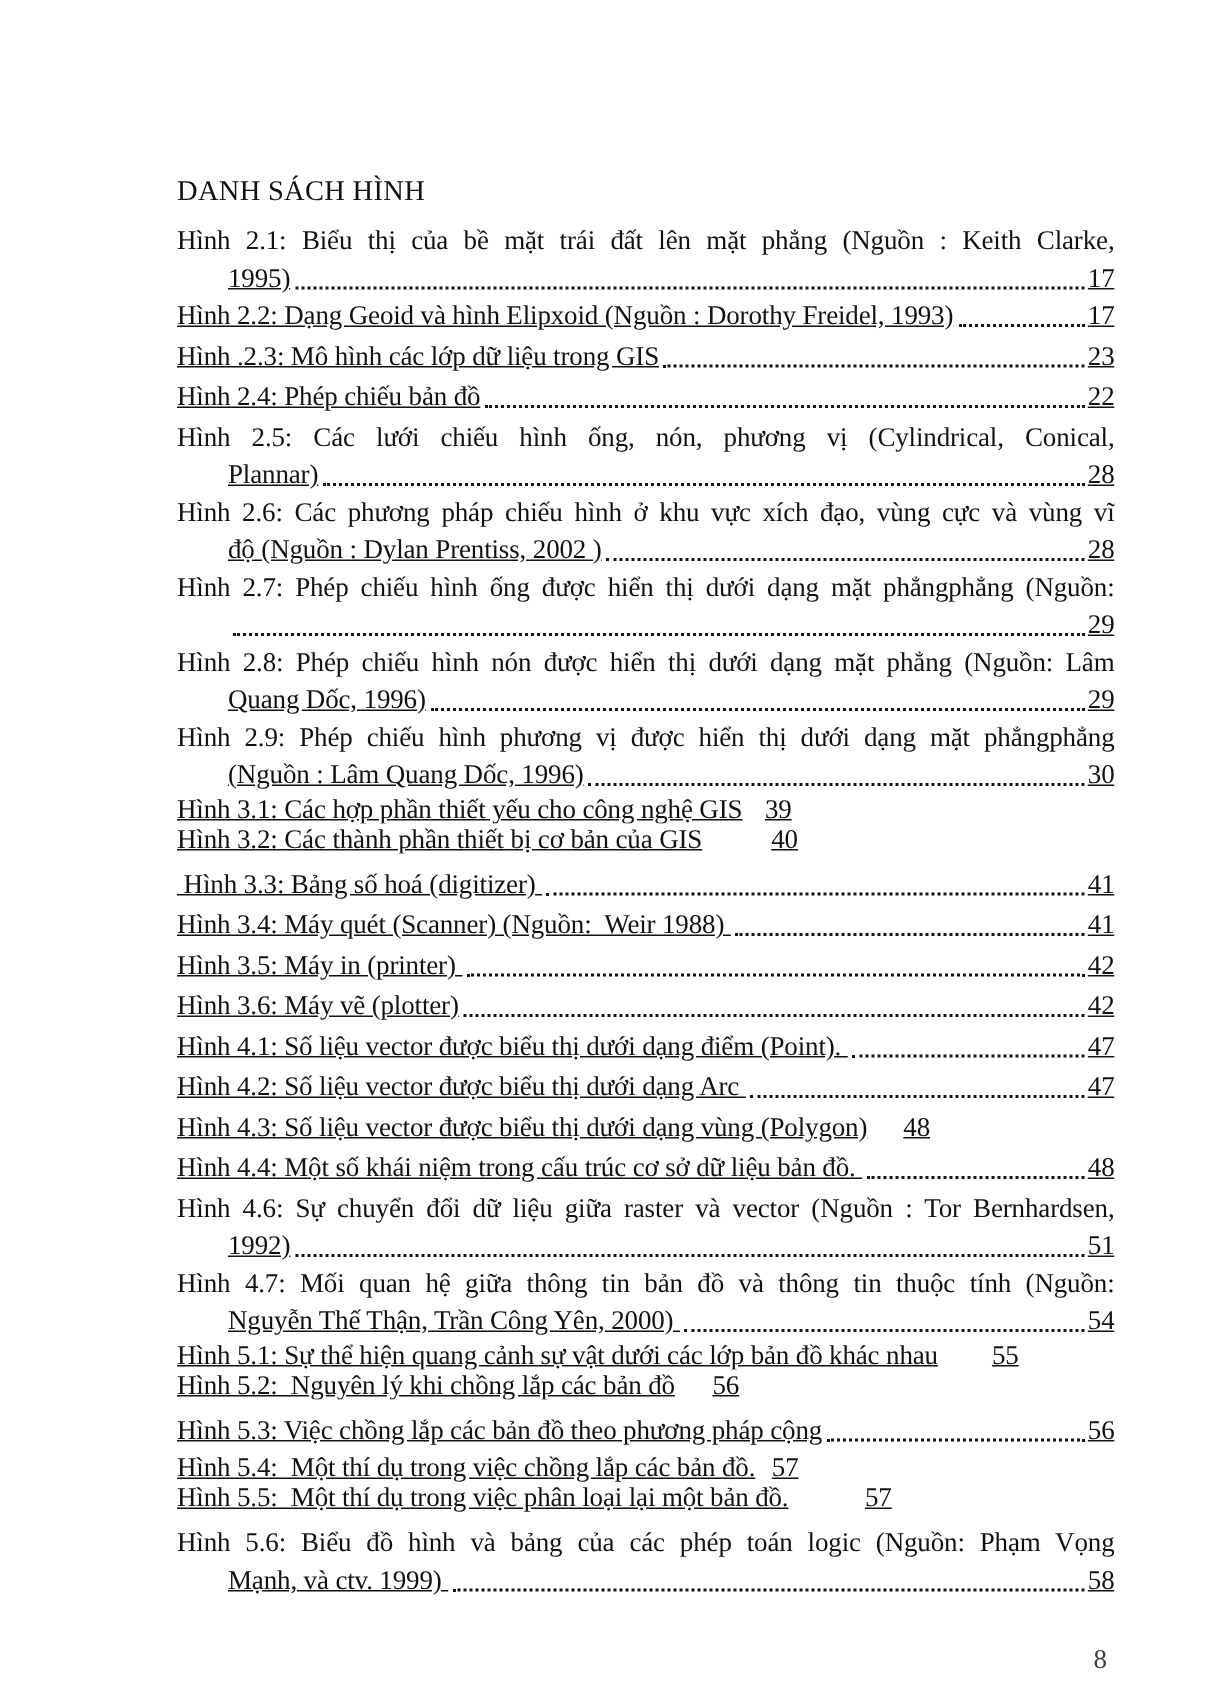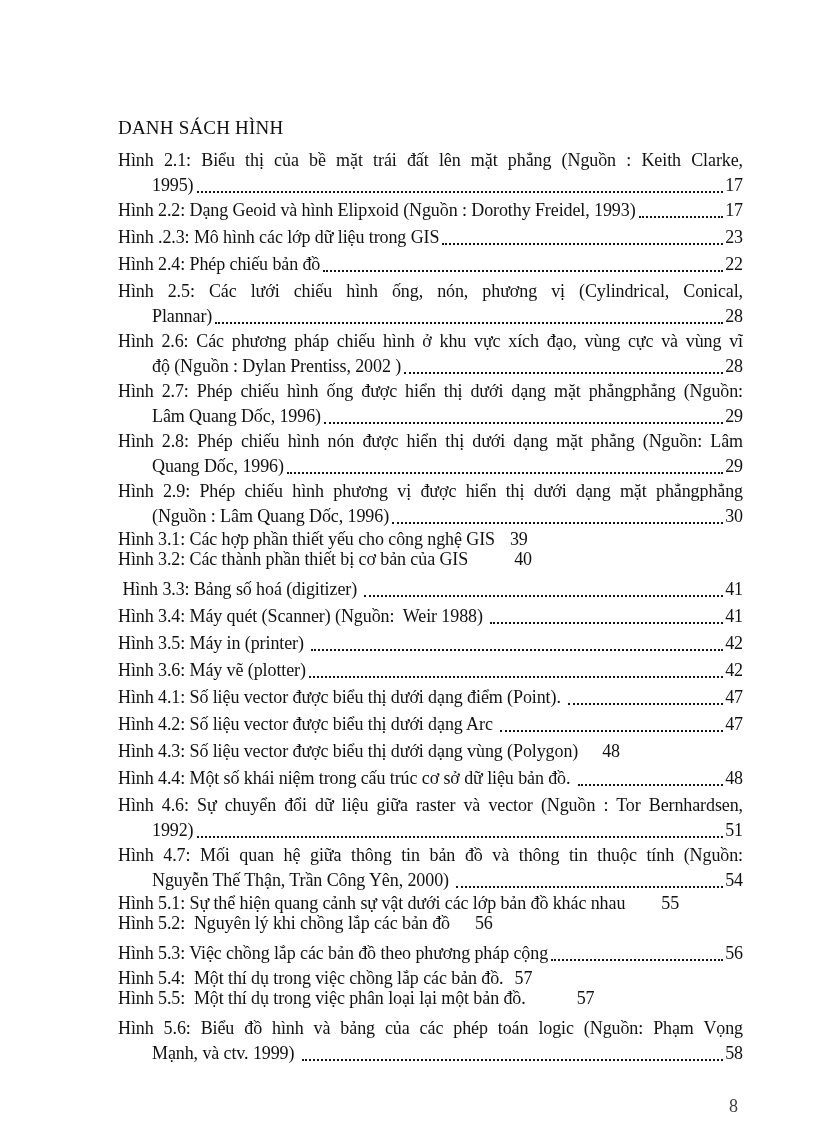--- a/index.html
+++ b/index.html
@@ -27,21 +27,21 @@
   .entry { margin-bottom: 2px; }
   .entry.twoline { margin-bottom: 0; }
   .entry.tight { margin-bottom: 0; }
   .entry.group-end { margin-bottom: 8px; text-align: center; }
   .line { line-height: 25px; height: 25px; overflow: hidden; }
   .tight .line { line-height: 20px; height: 20px; }
   .first {
     text-align: justify;
     text-align-last: justify;
   }
-  .flexline { display: flex; align-items: baseline; }
+  .flexline { display: flex; align-items: baseline; text-decoration: underline; }
   .cont { padding-left: 34px; }
   .txt { flex: 0 0 auto; white-space: pre; }
   .leader {
     flex: 1 1 auto;
     align-self: flex-end;
     margin: 0 2px 5px 3px;
     border-bottom: 2px dotted #151515;
     min-width: 8px;
   }
   .tabgap { flex: 0 0 auto; display: inline-block; }
@@ -109,21 +109,20 @@
       <div class="line flexline cont">
         <span class="txt">độ (Nguồn : Dylan Prentiss, 2002 )</span>
         <span class="leader"></span>
         <span class="pg">28</span>
       </div>
     </div>
 
     <div class="entry twoline">
       <div class="line first">Hình 2.7: Phép chiếu hình ống được hiển thị dưới dạng mặt phẳngphẳng (Nguồn:</div>
       <div class="line flexline cont">
-        <span class="txt">Lâm Quang Dốc, 1996)</span>
         <span class="leader"></span>
         <span class="pg">29</span>
       </div>
     </div>
 
     <div class="entry twoline">
       <div class="line first">Hình 2.8: Phép chiếu hình nón được hiển thị dưới dạng mặt phẳng (Nguồn: Lâm</div>
       <div class="line flexline cont">
         <span class="txt">Quang Dốc, 1996)</span>
         <span class="leader"></span>

